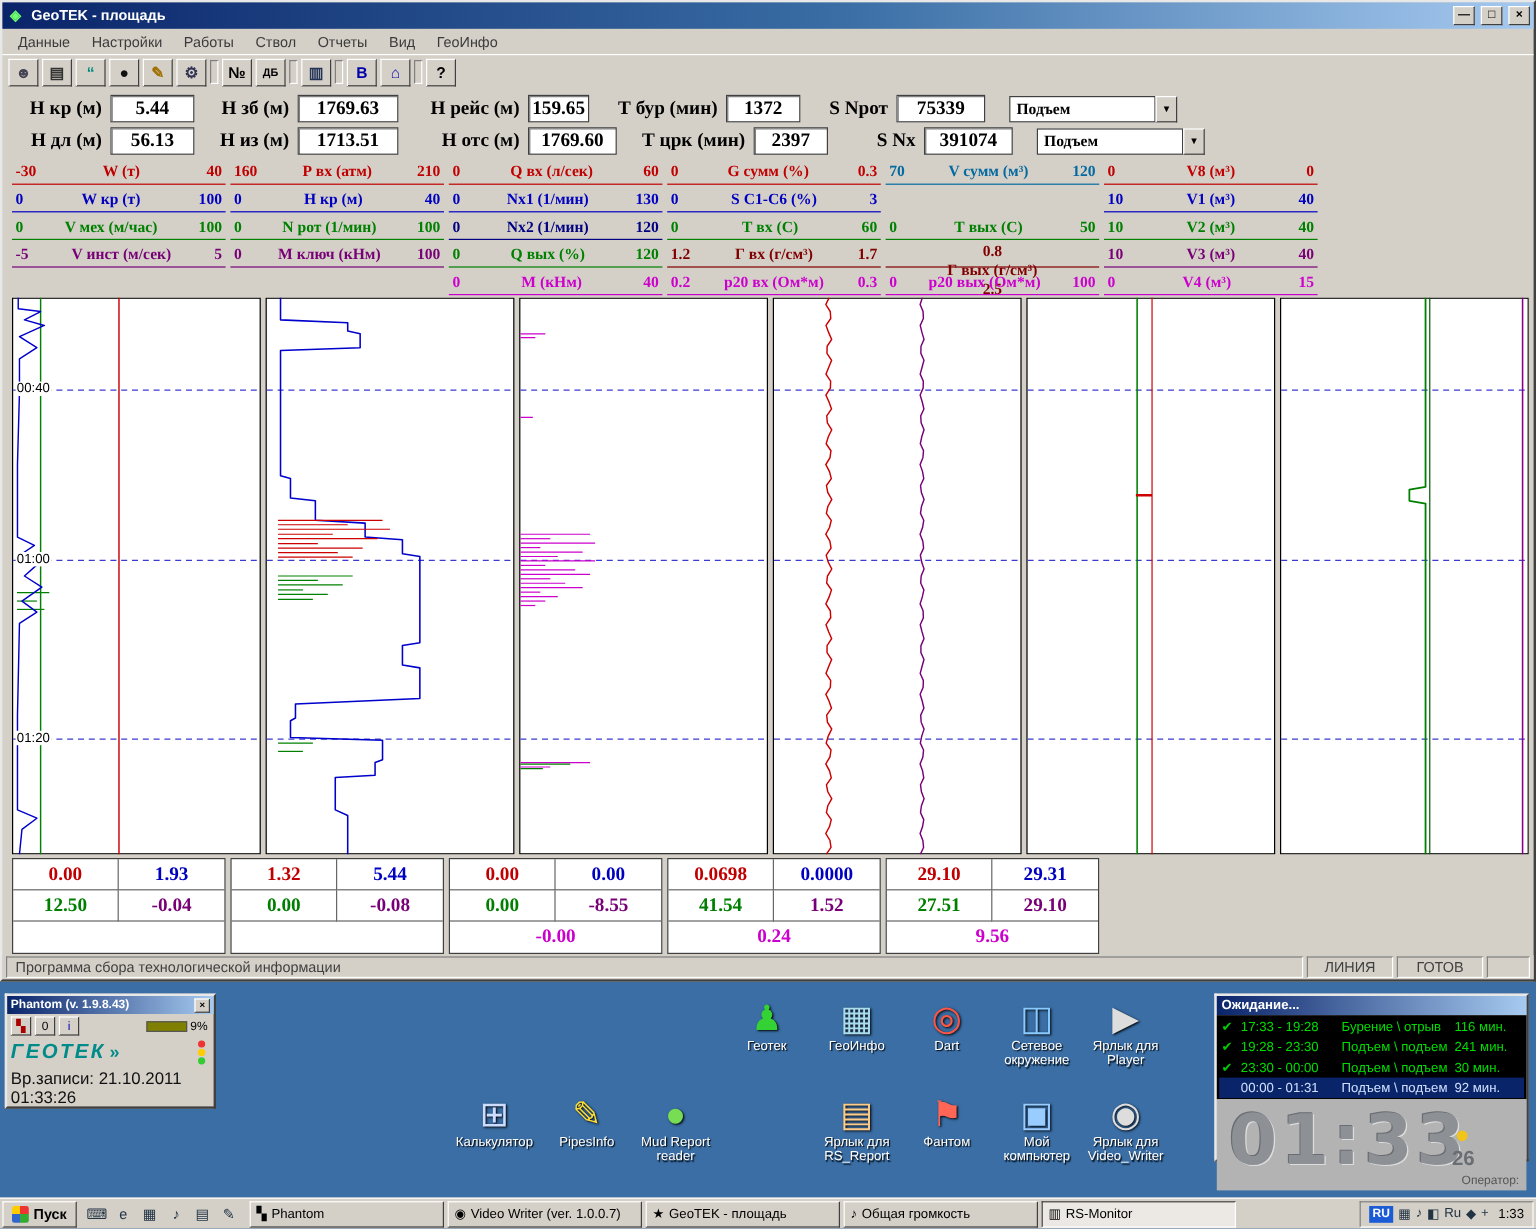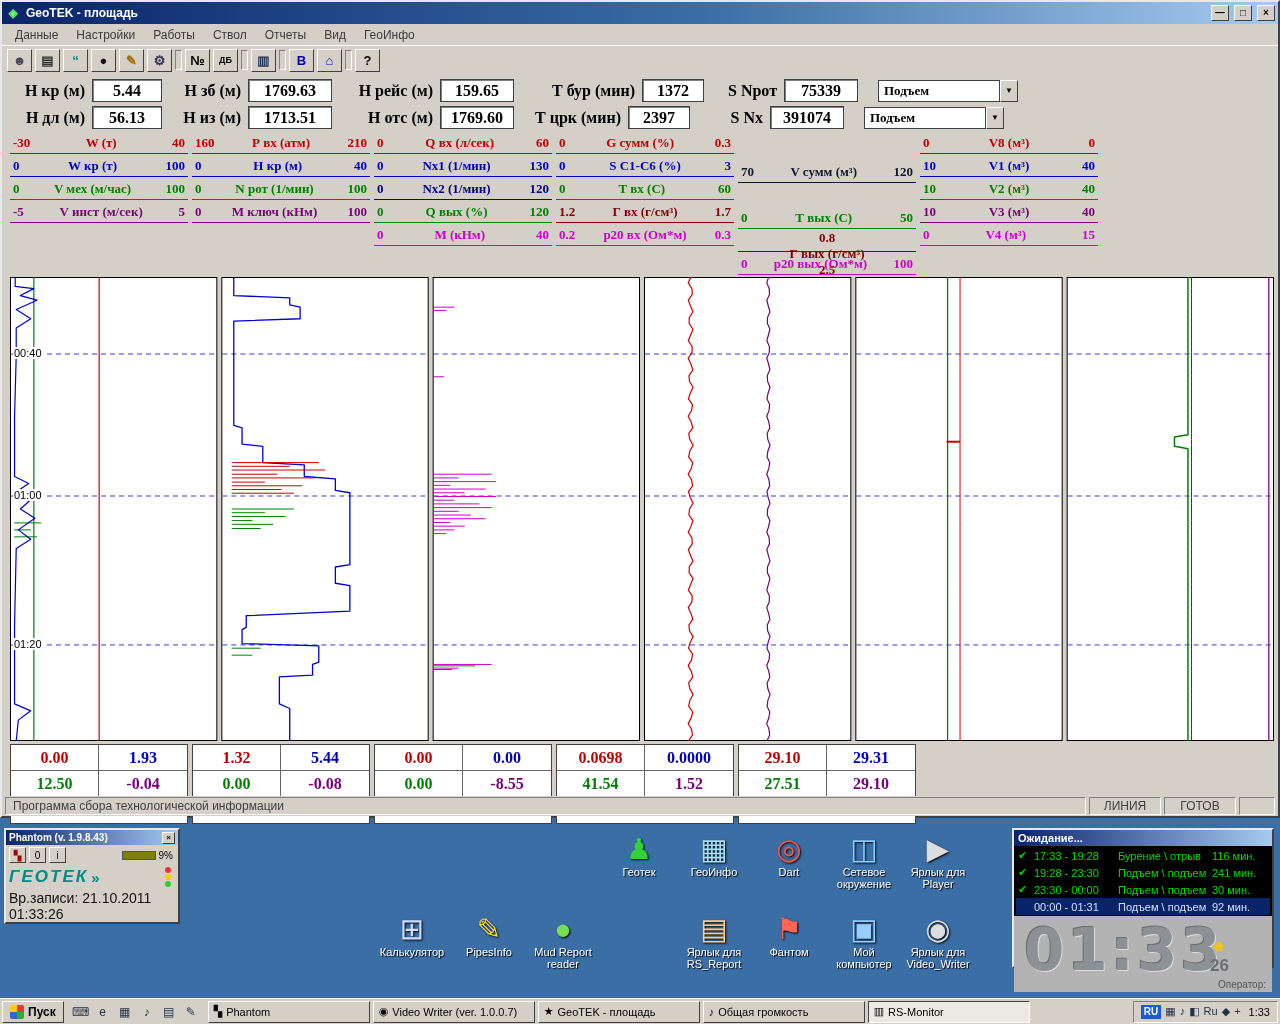--- a/index.html
+++ b/index.html
@@ -146,21 +146,21 @@
       <span class="tb-sep in"></span>
       <button class="tb-btn out" style="color: rgb(0, 0, 0);">?</button>
     </div>
   <div class="params" id="params">
       <div class="param-row">
         <span class="p-label" style="width: 84px;">Н кр (м)</span>
         <span class="p-box" style="width: 70px; margin-right: 10px;">5.44</span>
         <span class="p-label" style="width: 76px;">Н зб (м)</span>
         <span class="p-box" style="width: 84px; margin-right: 10px;">1769.63</span>
         <span class="p-label" style="width: 98px;">Н рейс (м)</span>
-        <span class="p-box" style="width: 74px; margin-right: 24px;">159.65</span>
+        <span class="p-box" style="width: 51px; margin-right: 10px;">159.65</span>
         <span class="p-label" style="width: 104px;">Т бур (мин)</span>
         <span class="p-box" style="width: 62px; margin-right: 10px;">1372</span>
         <span class="p-label" style="width: 70px;">S Nрот</span>
         <span class="p-box" style="width: 74px; margin-right: 10px;">75339</span>
         <span class="p-dd">
           <span class="p-dd-text">Подъем</span>
           <span class="p-dd-btn out">▼</span>
         </span>
       </div>
       <div class="param-row">
@@ -277,21 +277,21 @@
             <span class="mid">Г вх (г/см³)</span>
             <span>1.7</span>
           </div>
           <div class="scale-row" style="color: rgb(204, 0, 204);">
             <span>0.2</span>
             <span class="mid">р20 вх (Ом*м)</span>
             <span>0.3</span>
           </div>
         </div>
         <div class="scale-col">
-          <div class="scale-row" style="color: #0f172a; margin-top: 29px;">
+          <div class="scale-row" style="color: #0369a1;">
             <span>70</span>
             <span class="mid">V сумм (м³)</span>
             <span>120</span>
           </div>
           <div class="scale-row" style="visibility: hidden;"></div>
           <div class="scale-row" style="color: rgb(0, 128, 0);">
             <span>0</span>
             <span class="mid">Т вых (С)</span>
             <span>50</span>
           </div>

